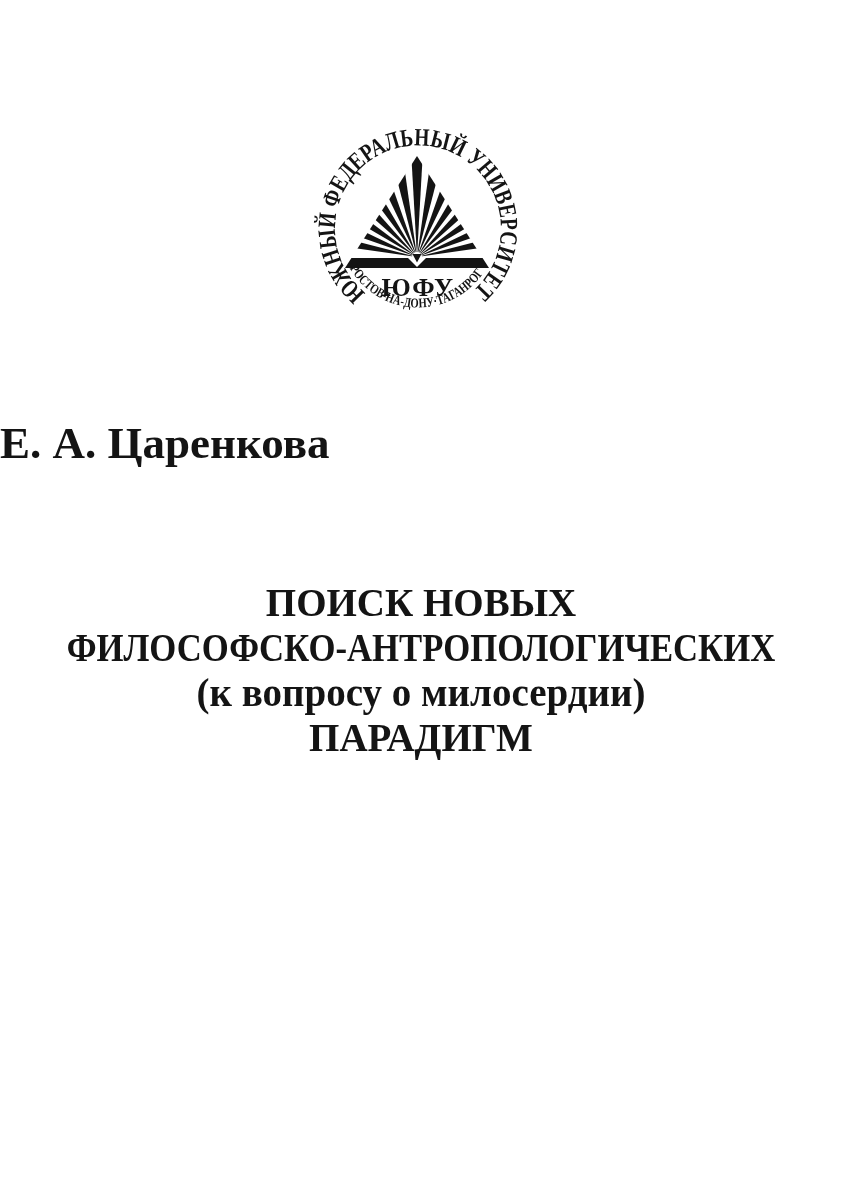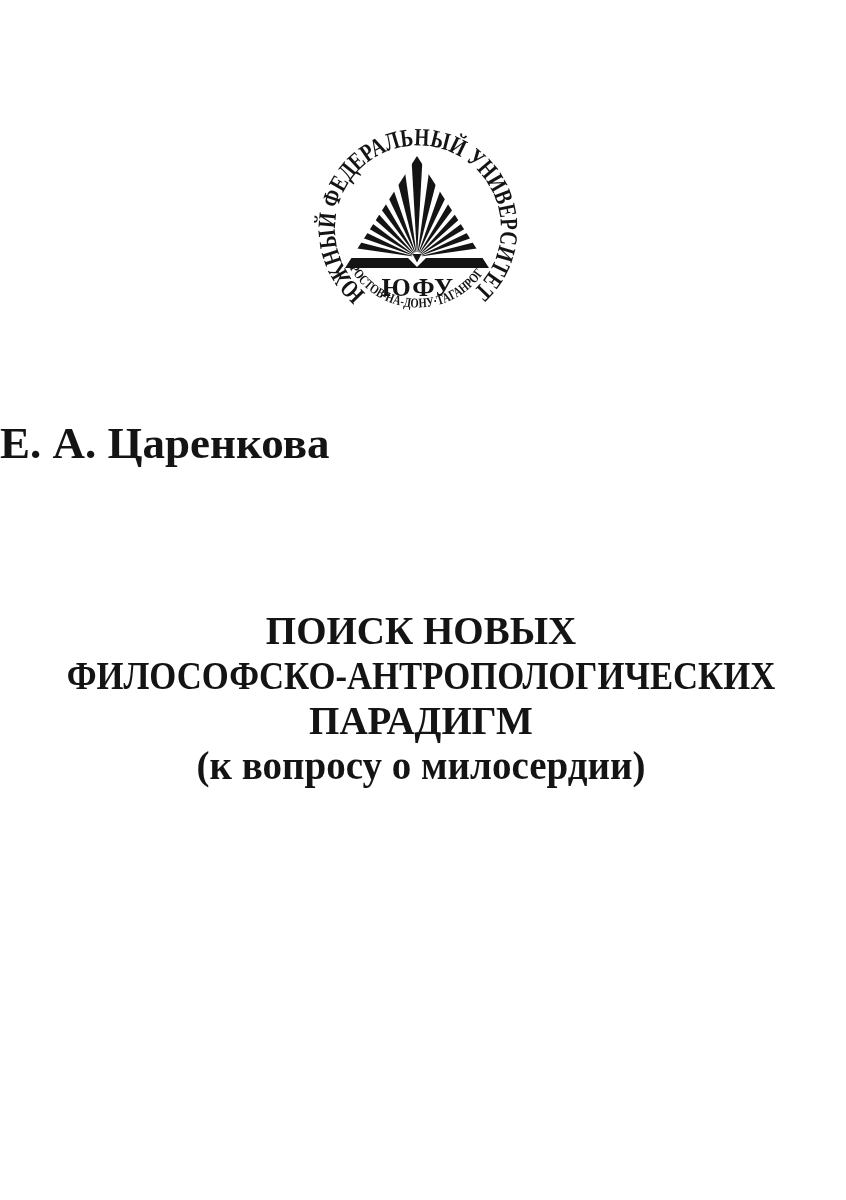--- a/index.html
+++ b/index.html
@@ -49,21 +49,20 @@
   .title-block {
     position: absolute;
     top: 580px;
     left: 0;
     width: 842px;
     text-align: center;
     font-weight: bold;
     font-size: 39px;
     line-height: 45px;
     white-space: nowrap;
-    margin-top: 28px;
   }
   .title-line { display: block; }
   .title-line.condensed {
     transform: scaleX(0.89);
     transform-origin: 50% 50%;
   }
 </style>
 </head>
 <body>
 
@@ -113,17 +112,17 @@
     <text class="city-text">
       <textPath href="#cityPath" textLength="160" lengthAdjust="spacingAndGlyphs">РОСТОВ-НА-ДОНУ·ТАГАНРОГ</textPath>
     </text>
   </svg>
 
   <div class="author">Е. А. Царенкова</div>
 
   <div class="title-block">
     <span class="title-line">ПОИСК НОВЫХ</span>
     <span class="title-line condensed">ФИЛОСОФСКО-АНТРОПОЛОГИЧЕСКИХ</span>
+    <span class="title-line">(к вопросу о милосердии)</span>
     <span class="title-line">ПАРАДИГМ</span>
-    <span class="title-line">(к вопросу о милосердии)</span>
   </div>
 
 </div>
 
 </body></html>

